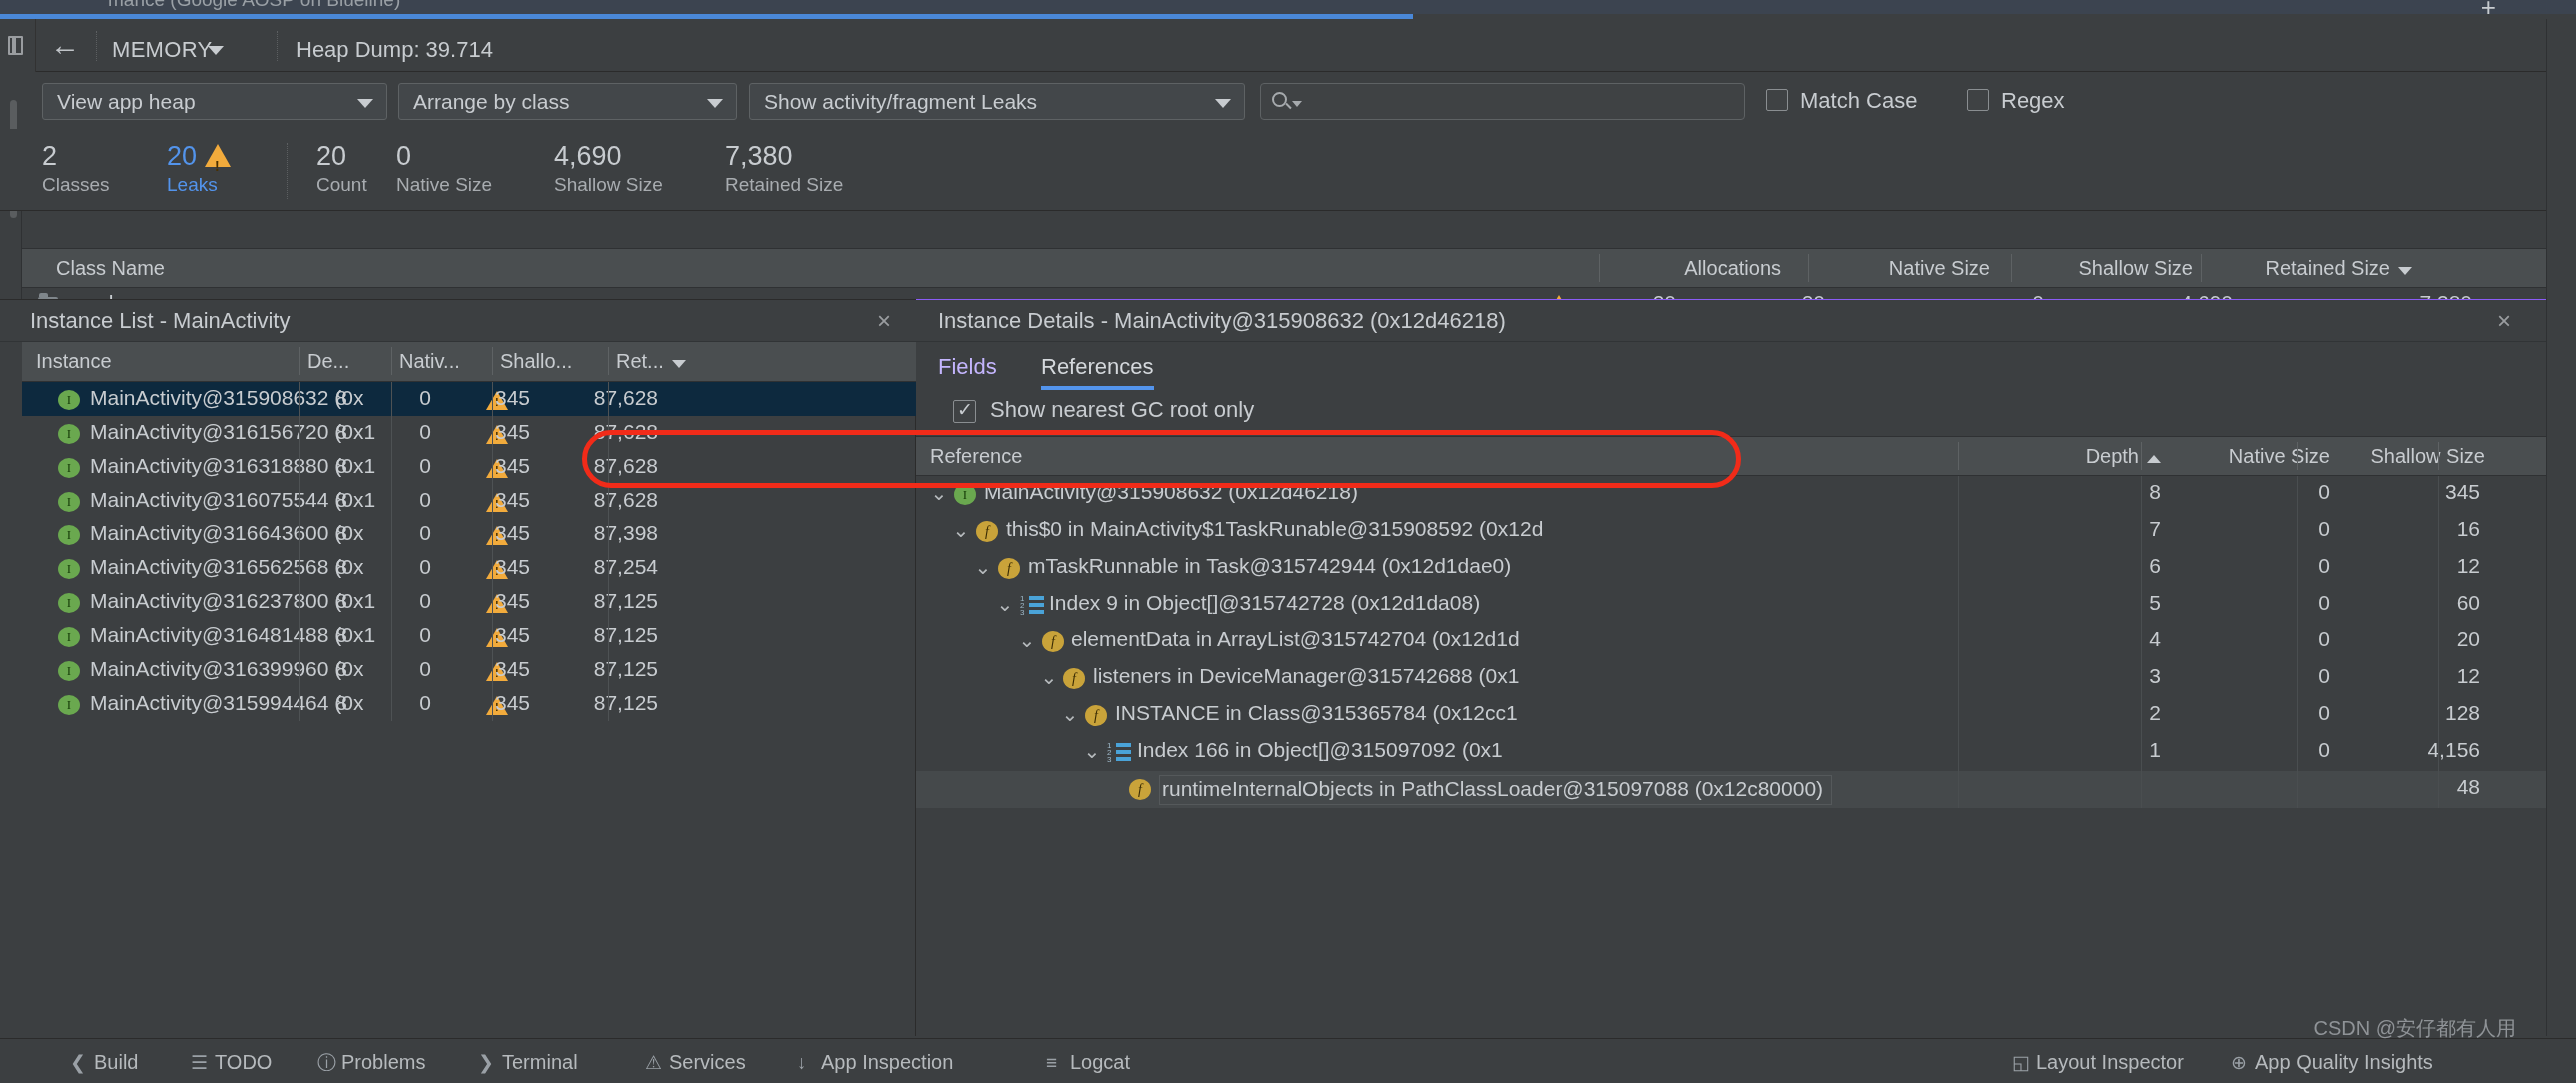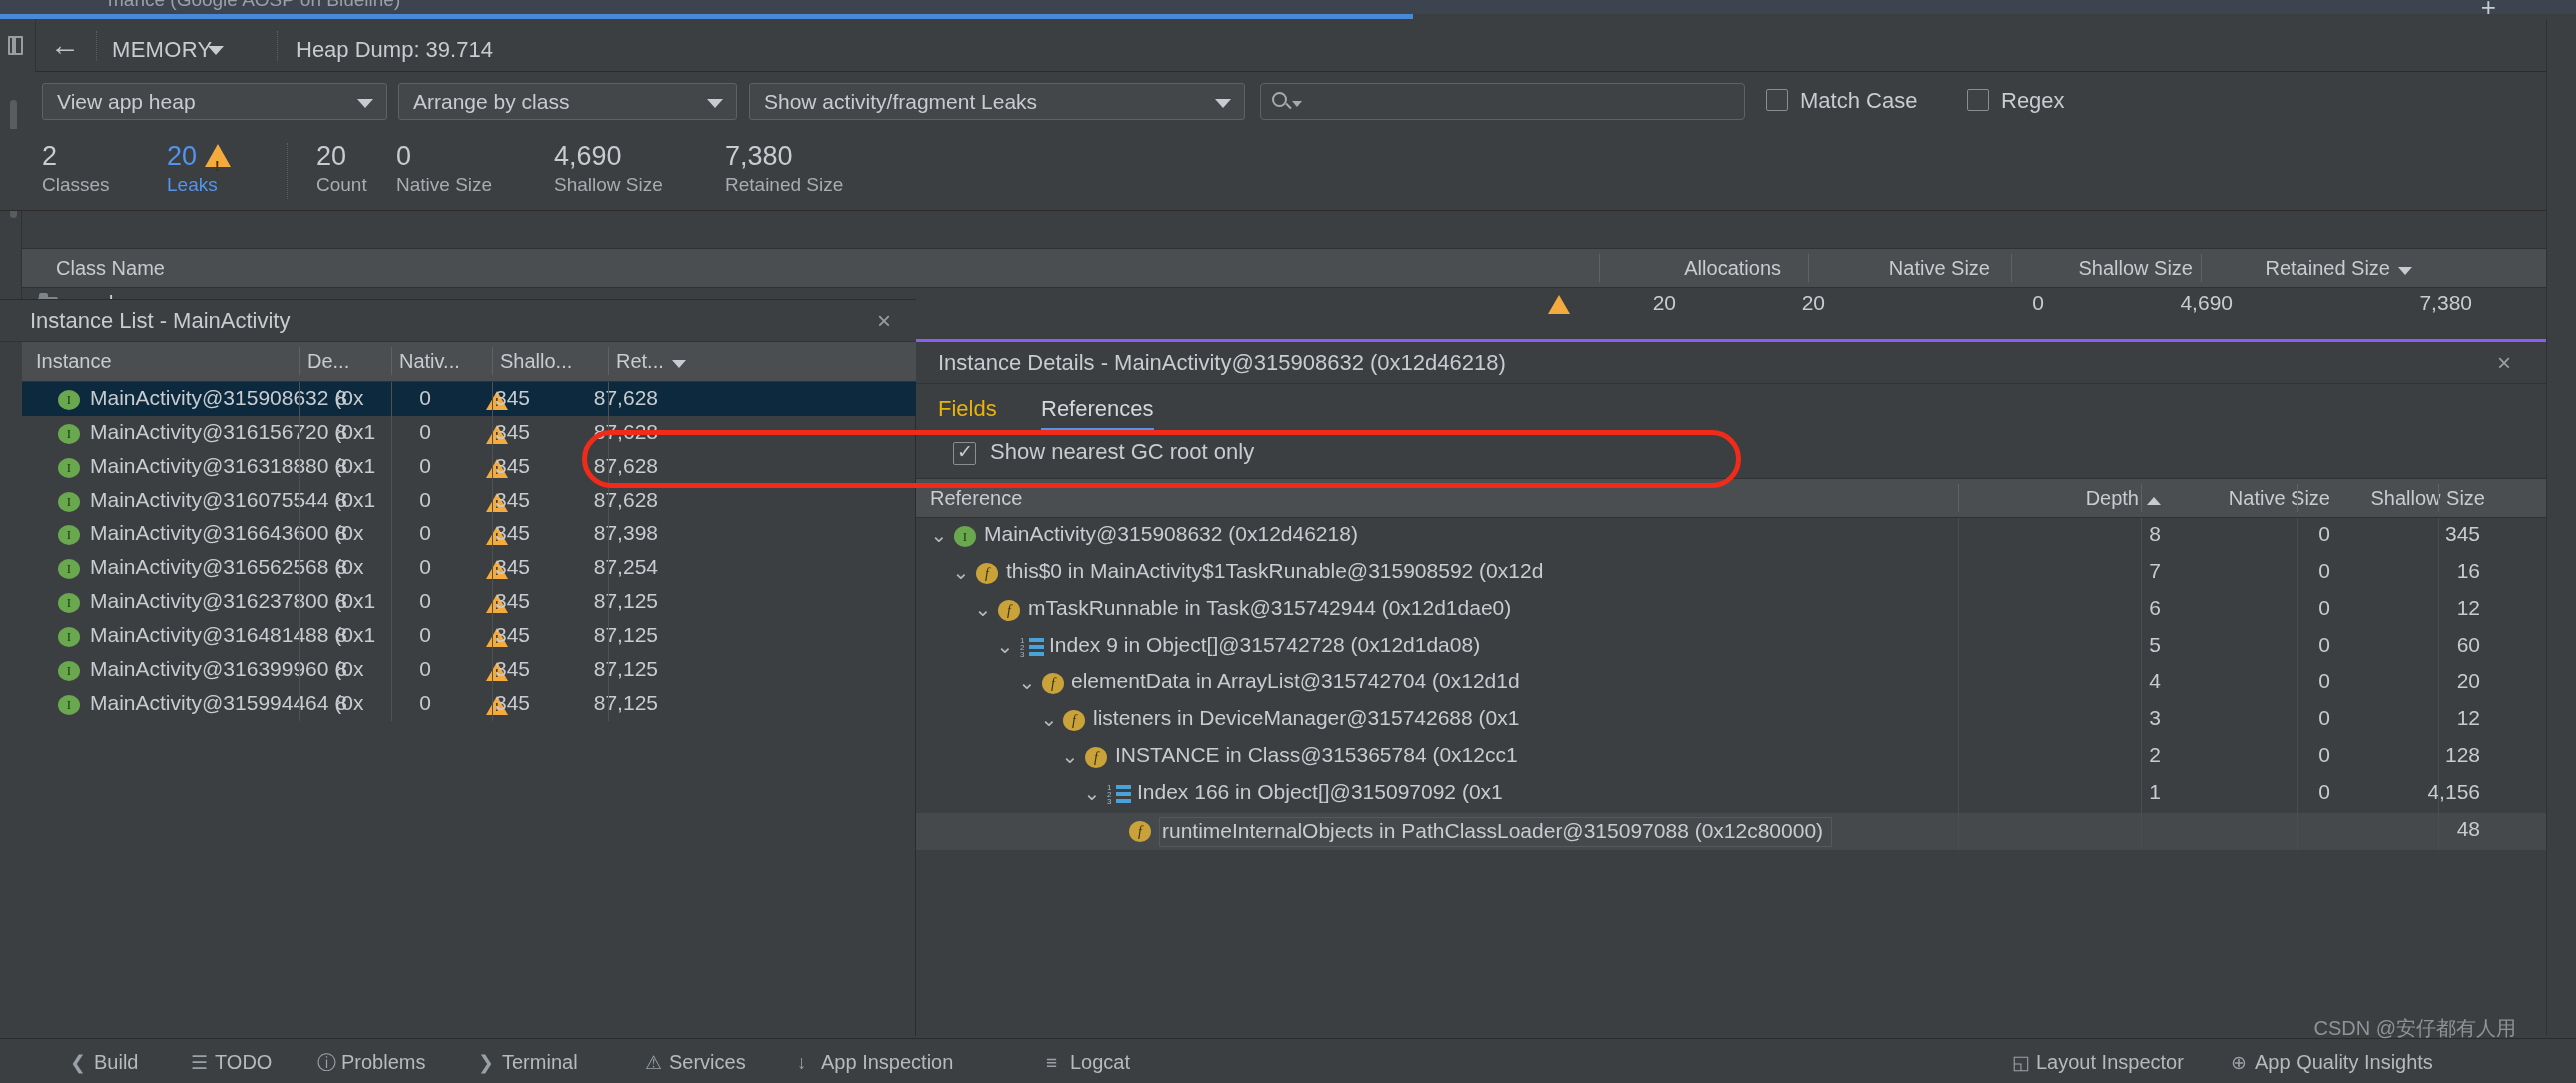--- a/index.html
+++ b/index.html
@@ -236,33 +236,33 @@
     border-right:11px solid transparent;border-bottom:19px solid #f2ab3c;
   }
   .iwarn::after{ content:"!"; position:absolute; left:-2px; top:5px;
                  font-size:11px; color:#4a3000; font-weight:bold;}
   .icell { position:absolute; top:4px; font-size:21px; color:#c8ccd0; text-align:right; }
   .icol-div { position:absolute; top:0; width:1px; height:100%; background:#4e5254; }
 
   
   .panel-details {
     position:absolute; left:916px; top:299px; width:1660px; height:737px;
-    background:#3c3f41; border-top:3px solid #8b5cf6;margin-top:40px;
+    background:#3c3f41; border-top:1px solid #8b5cf6;
   }
   .panel-details .ph {
     position:absolute; left:0; top:0; width:1660px; height:42px;
     border-bottom:1px solid #313436;
   }
   .panel-details .ph-title {
     position:absolute; left:22px; top:8px; font-size:22px; color:#c8ccd0;
   }
   .tabs { position:absolute; left:0; top:43px; width:1660px; height:50px; }
   .tab {
     position:absolute; top:5px; height:42px; line-height:38px;
-    font-size:22px; color:#eab308; cursor:pointer; white-space:nowrap;
+    font-size:22px; color:#c4b5fd; cursor:pointer; white-space:nowrap;
   }
   .tab.active { color:#d4d8dc; }
   .tab-underline { position:absolute; bottom:0; left:0; width:100%; height:4px; background:#5394ec; }
   .gcroot-row {
     position:absolute; left:0; top:95px; width:1660px; height:38px;
   }
   .gc-chk {
     position:absolute; left:37px; top:5px; width:23px; height:23px;
     border:1px solid #8a8e91; background:#3f4244; border-radius:2px;
   }

